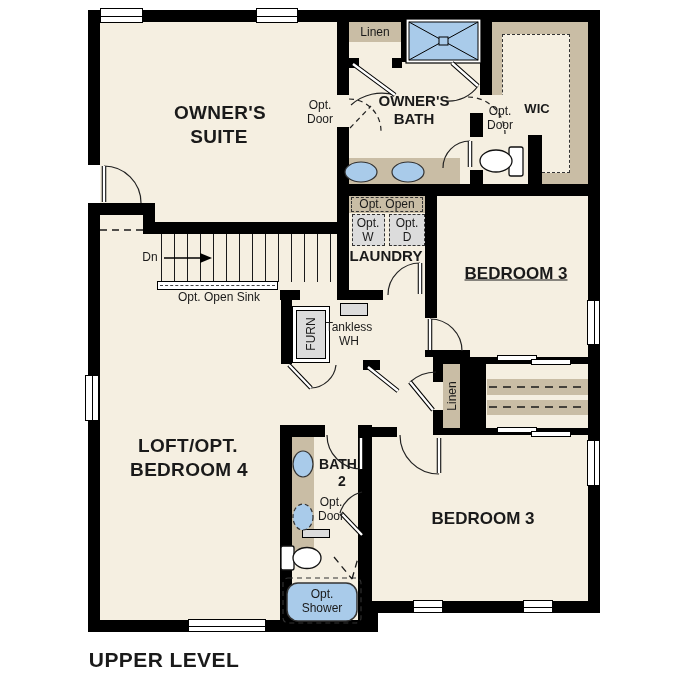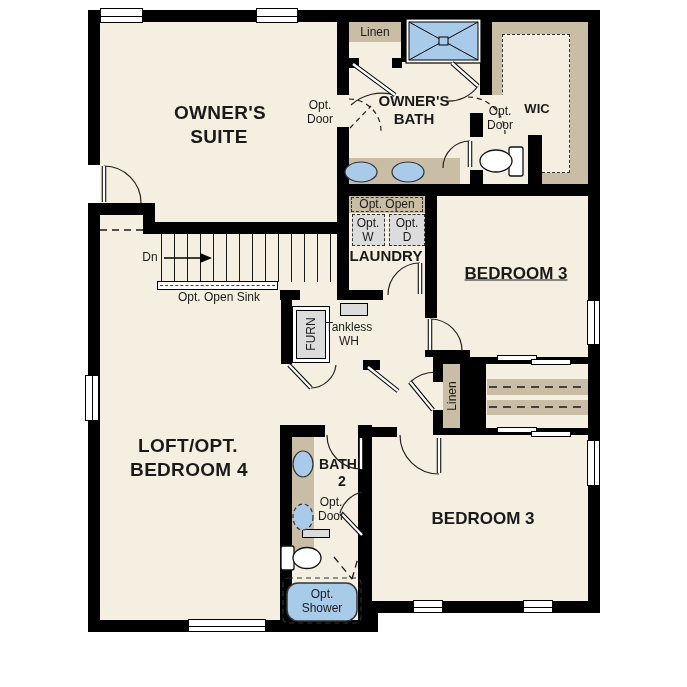--- a/index.html
+++ b/index.html
@@ -244,13 +244,14 @@
   <div class="lbl r12" style="left:150px;top:257px;">Dn</div>
   <div class="lbl r12" style="left:219px;top:297px;">Opt. Open Sink</div>
   <div class="lbl r12 rot" style="left:311px;top:334px;">FURN</div>
   <div class="lbl r12" style="left:349px;top:327px;">Tankless</div>
   <div class="lbl r12" style="left:349px;top:341px;">WH</div>
   <div class="lbl r12" style="left:331px;top:502px;">Opt.</div>
   <div class="lbl r12" style="left:331px;top:516px;">Door</div>
   <div class="lbl r12" style="left:322px;top:594px;">Opt.</div>
   <div class="lbl r12" style="left:322px;top:608px;">Shower</div>
 
+  <div class="lbl title" style="left:164px;top:659px;">UPPER LEVEL</div>
 </div>
 
 </body></html>

